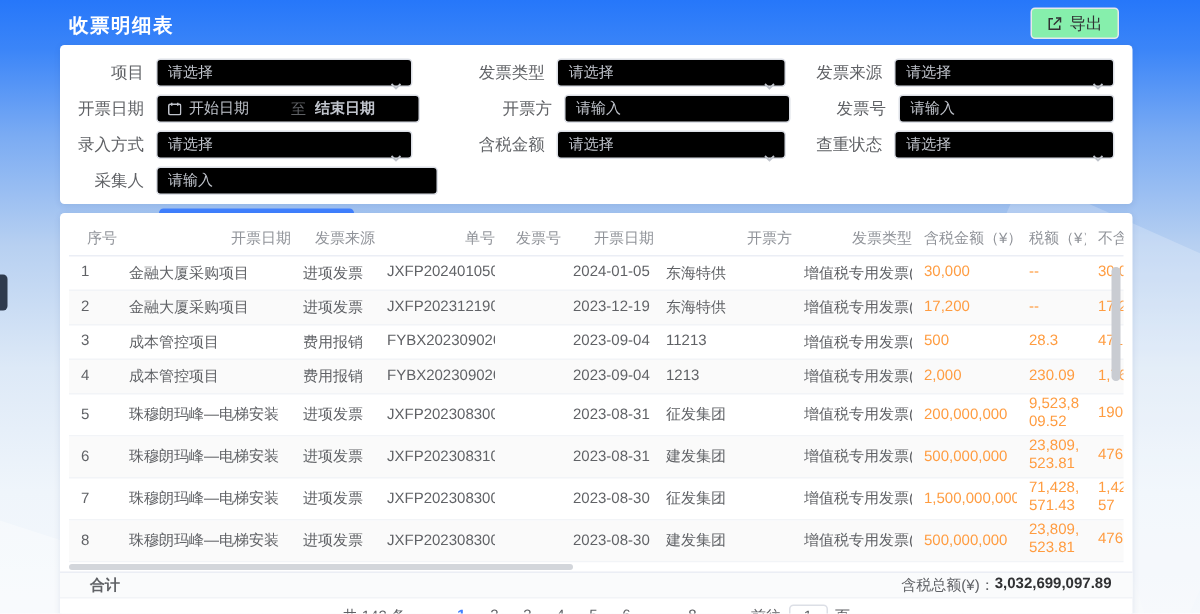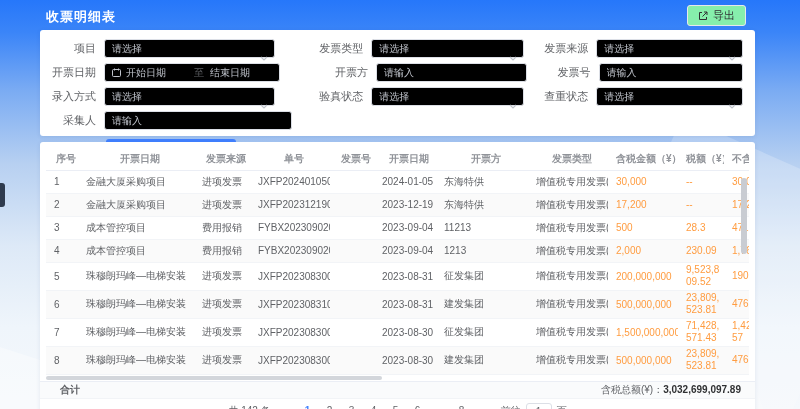--- a/index.html
+++ b/index.html
@@ -37,21 +37,21 @@
   .gap-mid { margin-left:40px; } .gap-right { margin-left:14px; }
   .chev { position:absolute; right:6px; top:7px; }
   .sep { font-size:10px; color:#606266; padding:0 6px; flex:0 0 auto; }
   .cal { margin-right:5px; flex:0 0 auto; display:flex; }
   .btn-row { display:flex; align-items:center; margin:8px 0 0 54px; }
   .search-btn { width:130px; height:22px; background:#4080ff; color:#fff; font-size:11px; border:none; border-radius:3px; cursor:pointer; font-family:inherit; }
   .clear-link { margin-left:24px; font-size:11px; color:#4080ff; cursor:pointer; }
 
   .tbl-wrap { position:relative; margin:0 6px; width:703px; overflow:hidden; }
   table { border-collapse:collapse; table-layout:fixed; width:758px; font-size:10px; }
-  th { font-weight:bold; color:#909399; text-align:center; padding:0 0 0 8px; height:22px; border-bottom:1px solid #ebeef5; white-space:nowrap; overflow:hidden; background:#fff; }
+  th { font-weight:normal; color:#909399; text-align:right; padding:0 0 0 8px; height:22px; border-bottom:1px solid #ebeef5; white-space:nowrap; overflow:hidden; background:#fff; }
   td { color:#606266; padding:0 2px 0 8px; height:23px; white-space:nowrap; overflow:hidden; border-bottom:1px solid #f2f4f7; }
   tr.zebra td { background:#fafafa; }
   tr.tall td { height:28px; }
   td.amount { color:#ff9c40; }
   tr.tall td.amount.wrap { white-space:normal; word-break:break-all; line-height:12px; }
   .v-scroll { position:absolute; right:2px; top:30px; width:6px; height:76px; background:#c9ccd2; border-radius:3px; }
   .h-scroll { margin:1px 0 1px 6px; width:336px; height:4px; background:#d3d6db; border-radius:2px; }
 
   .summary { display:flex; align-items:center; height:17px; background:#fafbfc; border-top:1px solid #ebeef5; padding:0 14px 0 20px; font-size:10px; }
   .summary-label { color:#606266; font-weight:bold; }
@@ -119,41 +119,41 @@
     <span class="f-label l1">开票日期</span>
     <div class="ctrl w-main">
       <span class="cal">
         <svg width="9" height="9" viewBox="0 0 9 9" fill="none" stroke="#c0c4cc" stroke-width="1">
             <rect x="0.5" y="1.5" width="8" height="7" rx="1"></rect>
             <path d="M2.5 0.5 V2.5 M6.5 0.5 V2.5"></path>
           </svg>
       </span>
       <input readonly="" style="width: 62px;" placeholder="开始日期">
       <span class="sep">至</span>
-      <input readonly="" style="width: 62px;" placeholder="结束日期">
+      <input readonly="" style="width: 62px; font-weight: bold;" placeholder="结束日期">
     </div>
     <span class="f-label l2 gap-mid">开票方</span>
     <div class="ctrl w-mid">
       <input placeholder="请输入" style="">
     </div>
     <span class="f-label l3 gap-right">发票号</span>
     <div class="ctrl w-right">
       <input placeholder="请输入" style="">
     </div>
   </div>
 
   <div class="f-row">
     <span class="f-label l1">录入方式</span>
     <div class="ctrl w-main">
       <input readonly="" placeholder="请选择" style="">
       <span class="chev"><svg width="8" height="5" viewBox="0 0 8 5" fill="none" stroke="#c0c4cc" stroke-width="1.2">
             <path d="M1 1 L4 4 L7 1"></path>
           </svg></span>
     </div>
-    <span class="f-label l2 gap-mid">验真状态</span>
+    <span class="f-label l2 gap-mid">含税金额</span>
     <div class="ctrl w-mid">
       <input readonly="" placeholder="请选择" style="">
       <span class="chev"><svg width="8" height="5" viewBox="0 0 8 5" fill="none" stroke="#c0c4cc" stroke-width="1.2">
             <path d="M1 1 L4 4 L7 1"></path>
           </svg></span>
     </div>
     <span class="f-label l3 gap-right">查重状态</span>
     <div class="ctrl w-right">
       <input readonly="" placeholder="请选择" style="">
       <span class="chev"><svg width="8" height="5" viewBox="0 0 8 5" fill="none" stroke="#c0c4cc" stroke-width="1.2">

